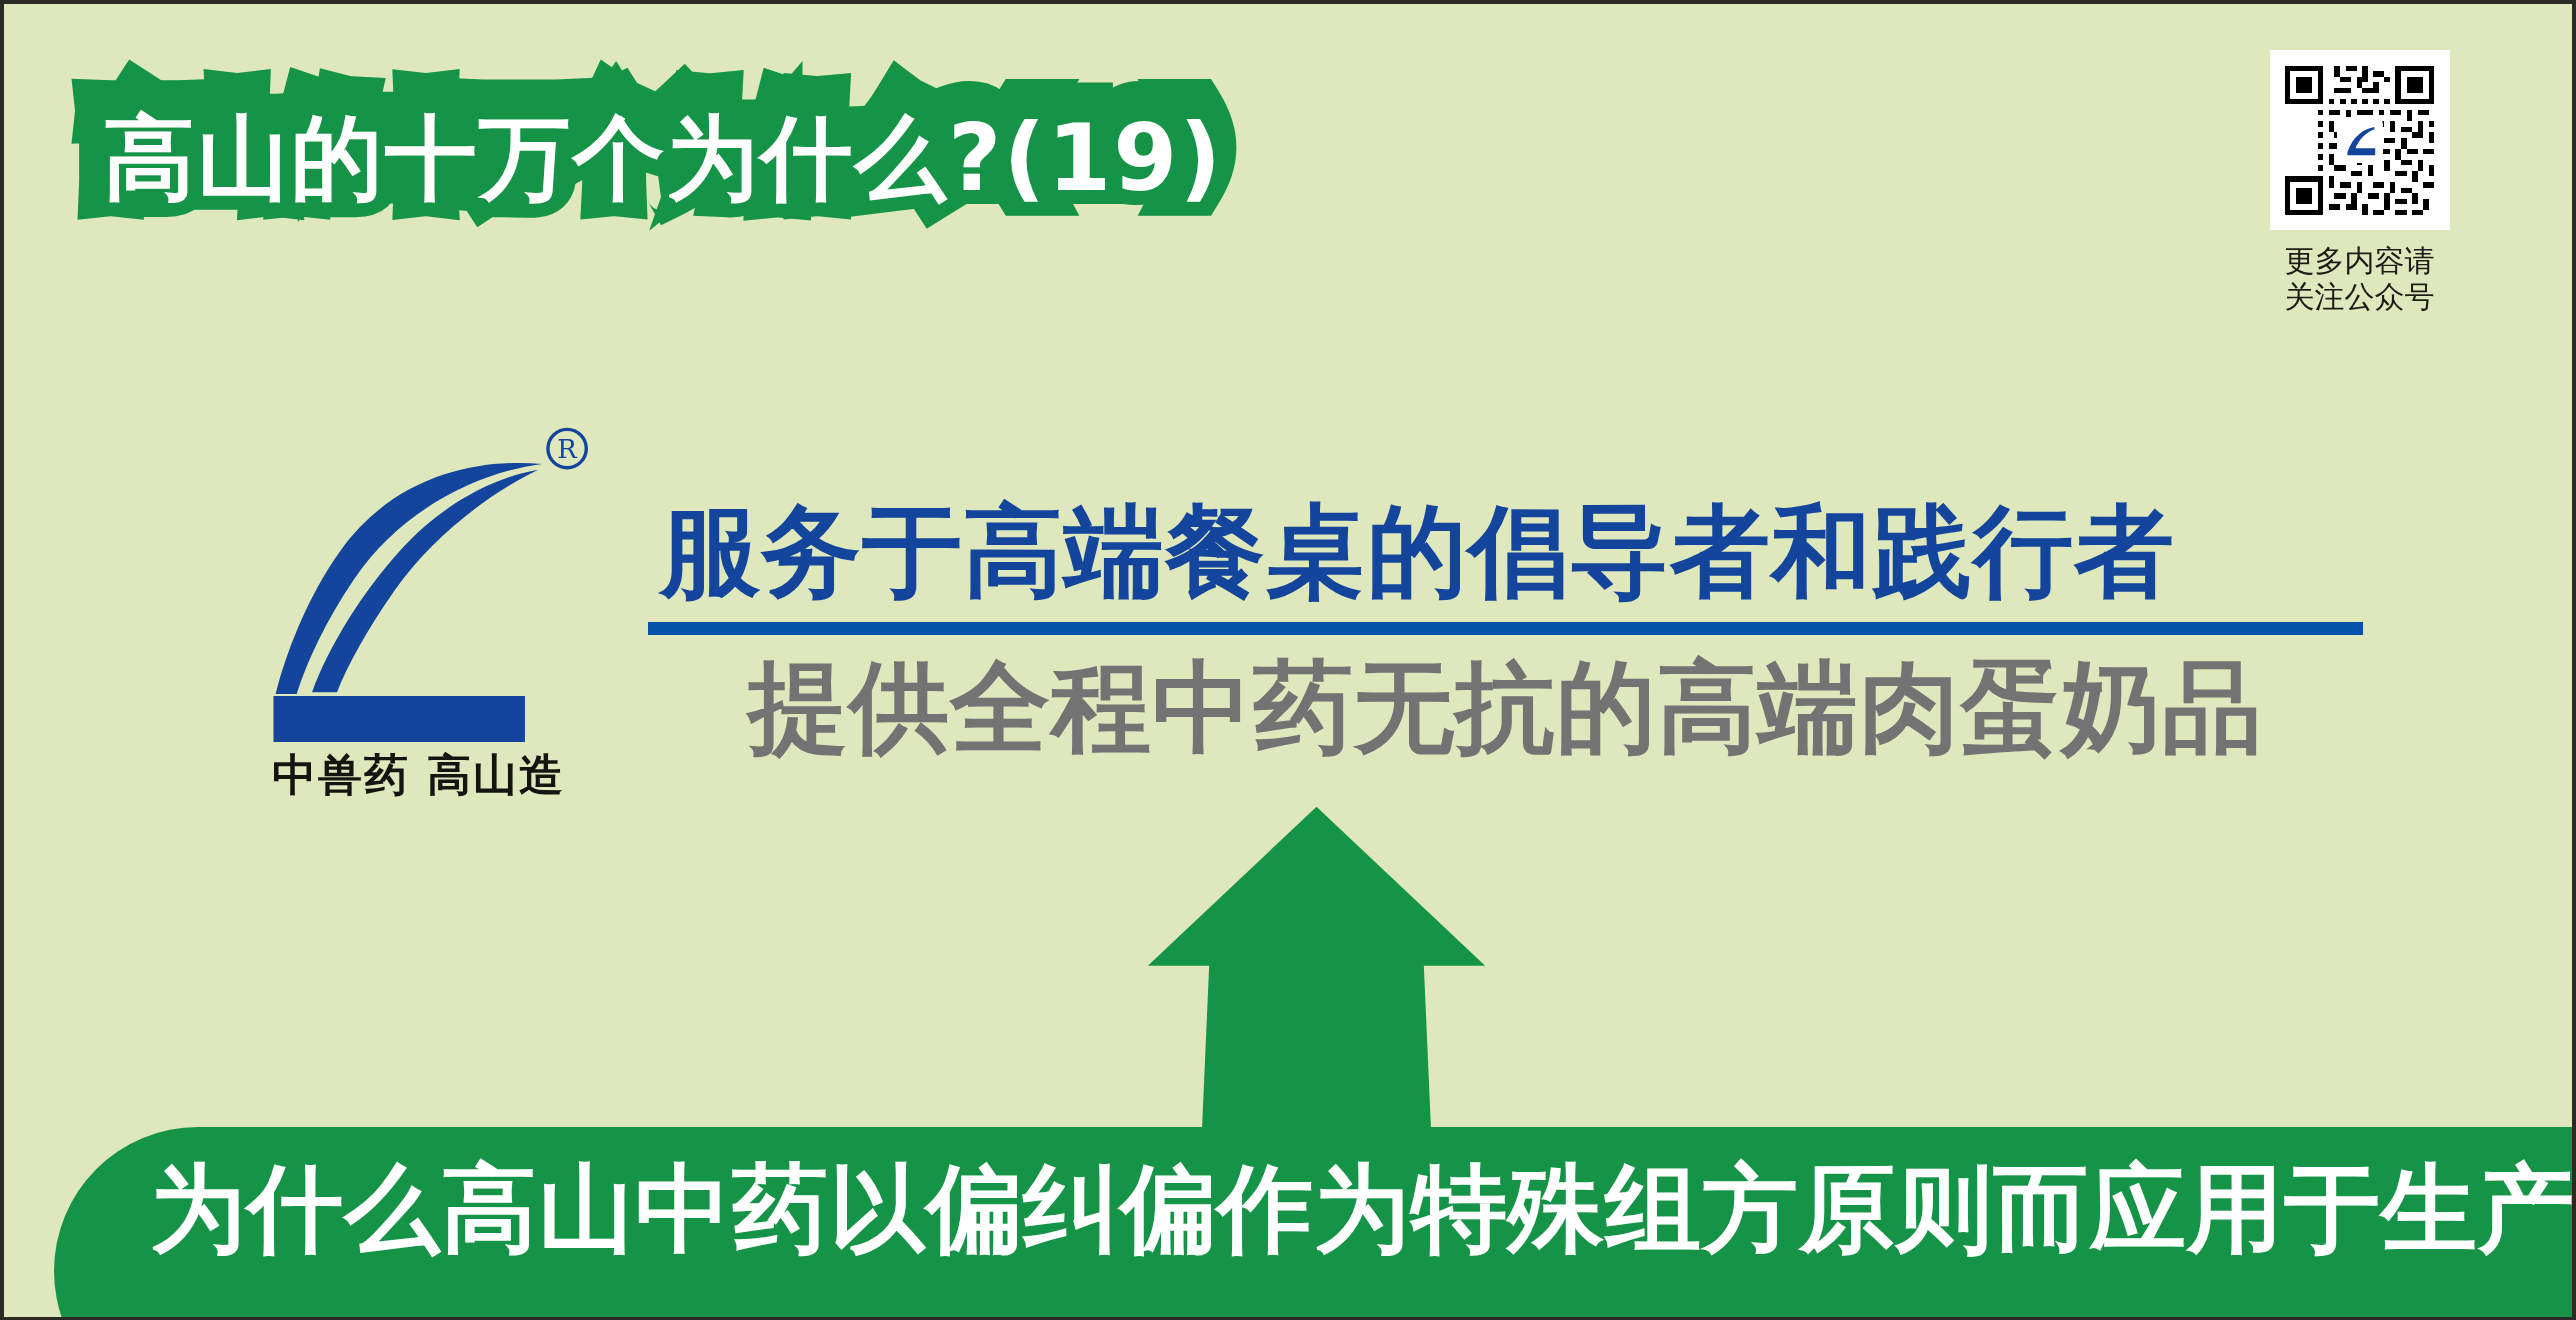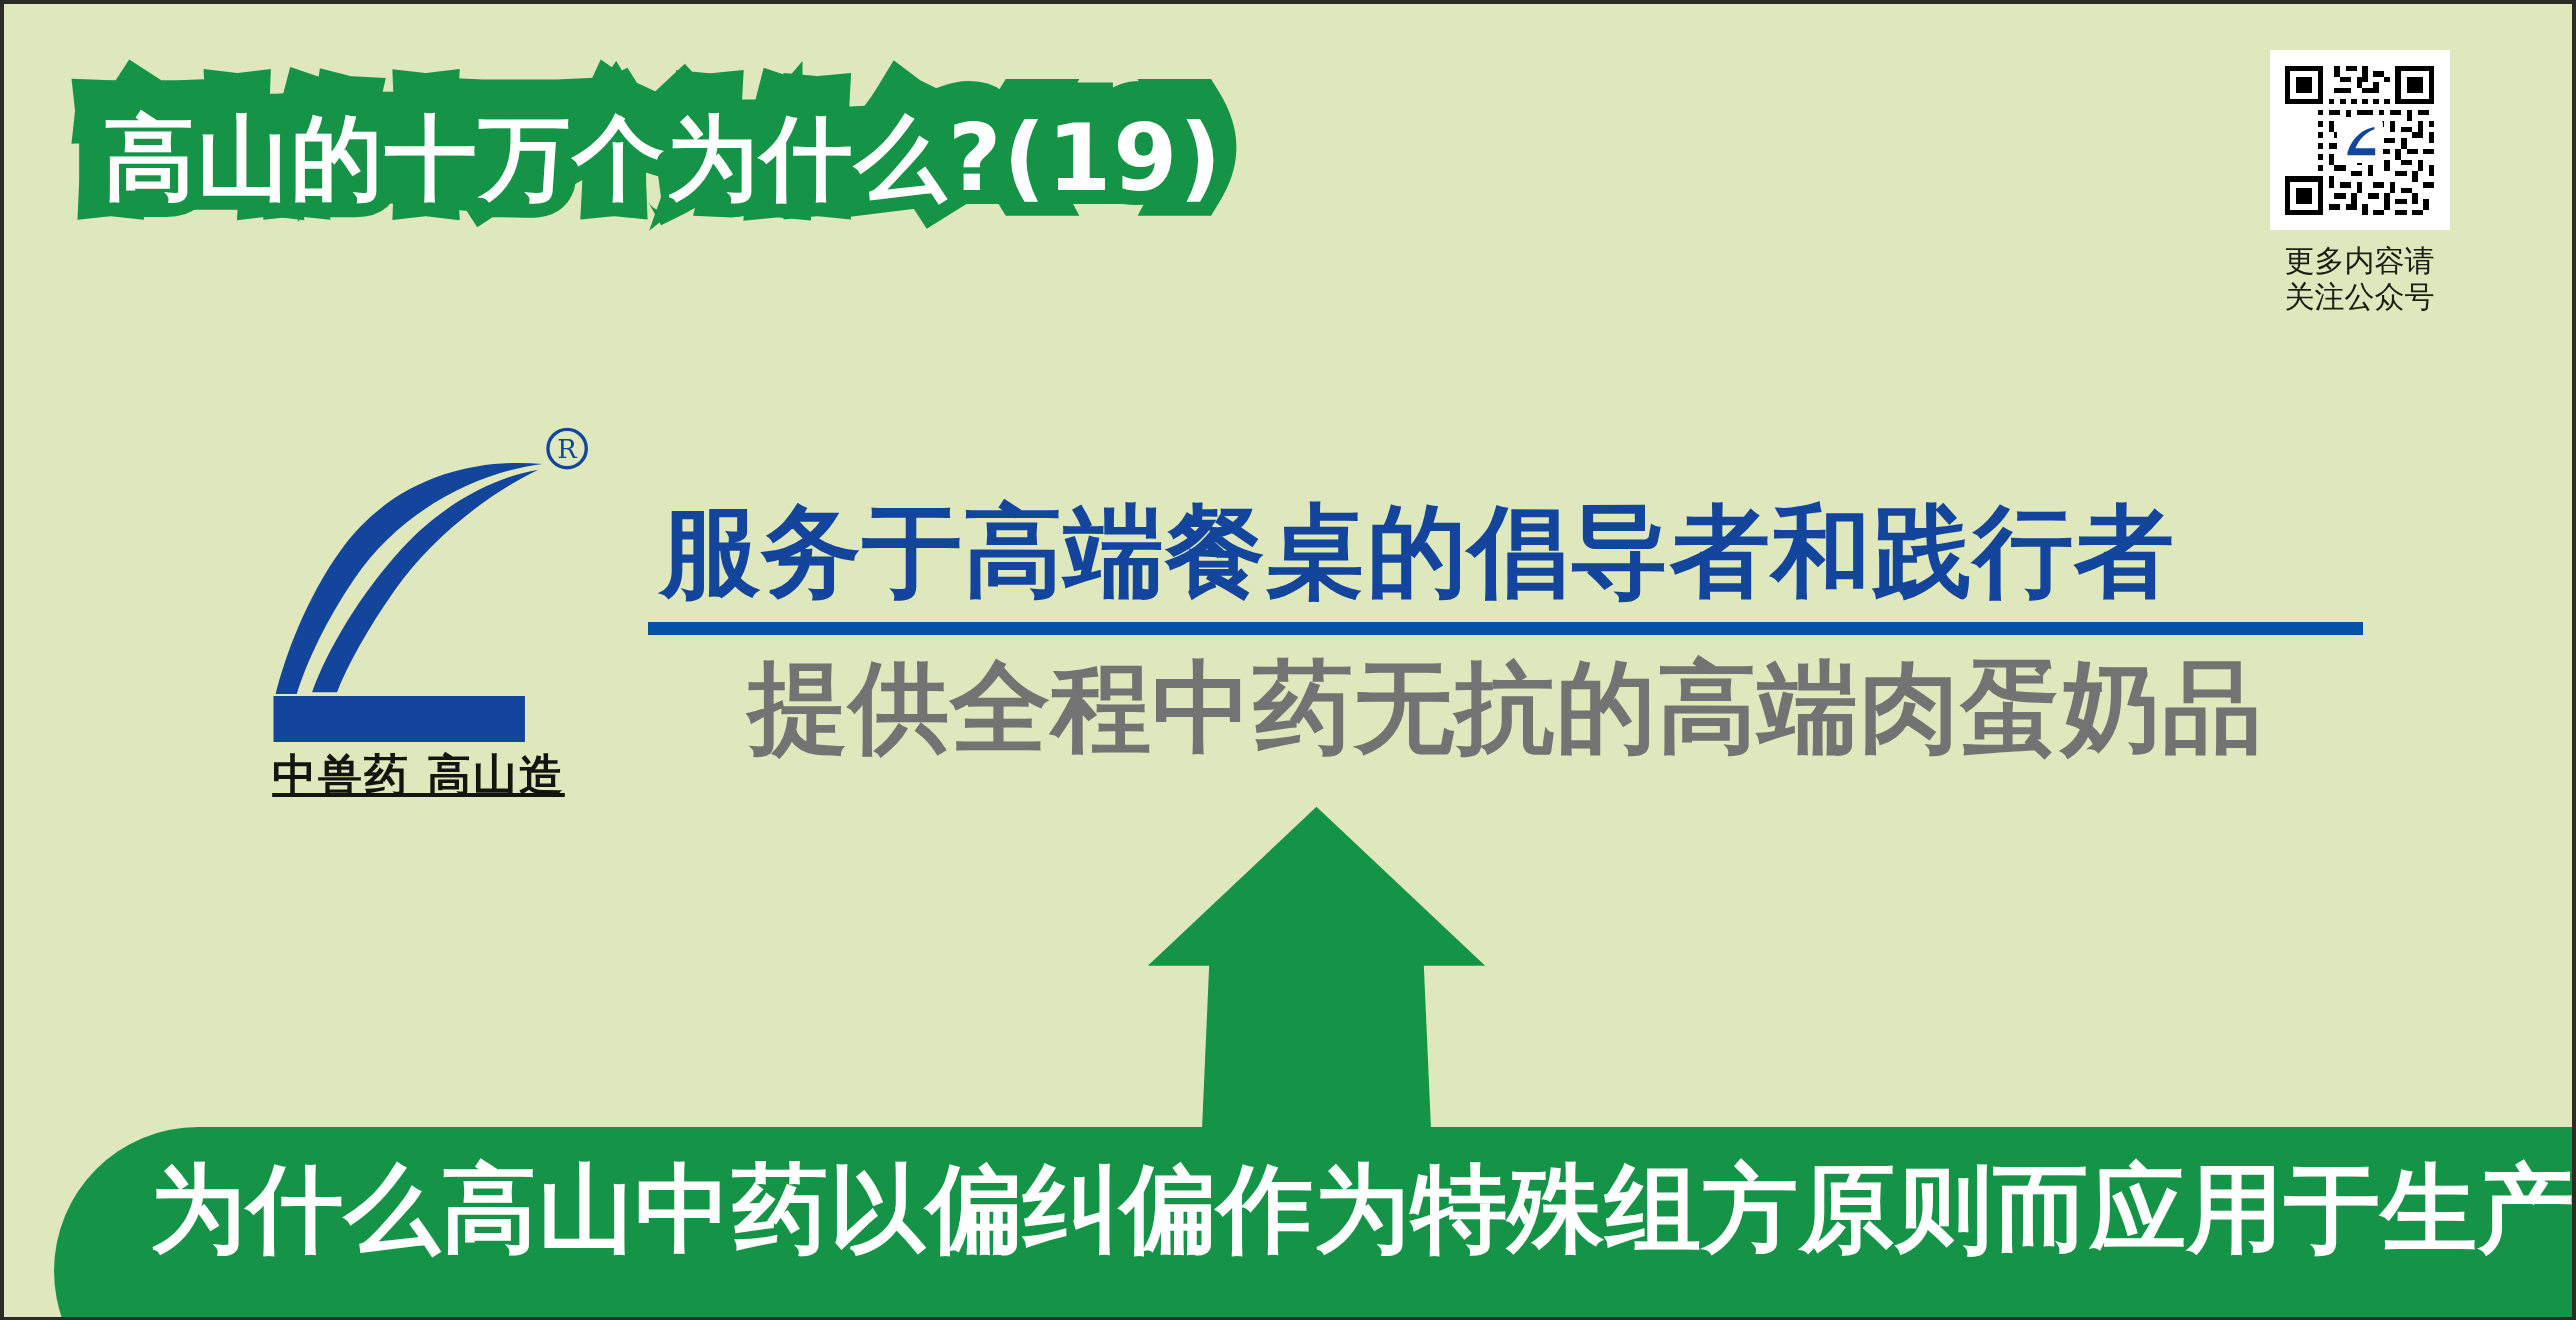--- a/index.html
+++ b/index.html
@@ -118,21 +118,20 @@
   #logo-mark svg { display: block; width: 100%; height: 100%; }
   #logo-caption {
     margin-top: 3.8px;
     text-align: center;
     font-size: 44px;
     letter-spacing: 1.9px;
     color: #141410;
     font-weight: 600;
     font-family: "DejaVu Sans", "Liberation Sans", sans-serif;
     white-space: nowrap;
-    text-decoration: underline;
   }
 
   
   #slogan-block {
     position: absolute;
     left: 644px;
     top: 477px;
     width: 1715px;
   }
   #slogan-blue {

